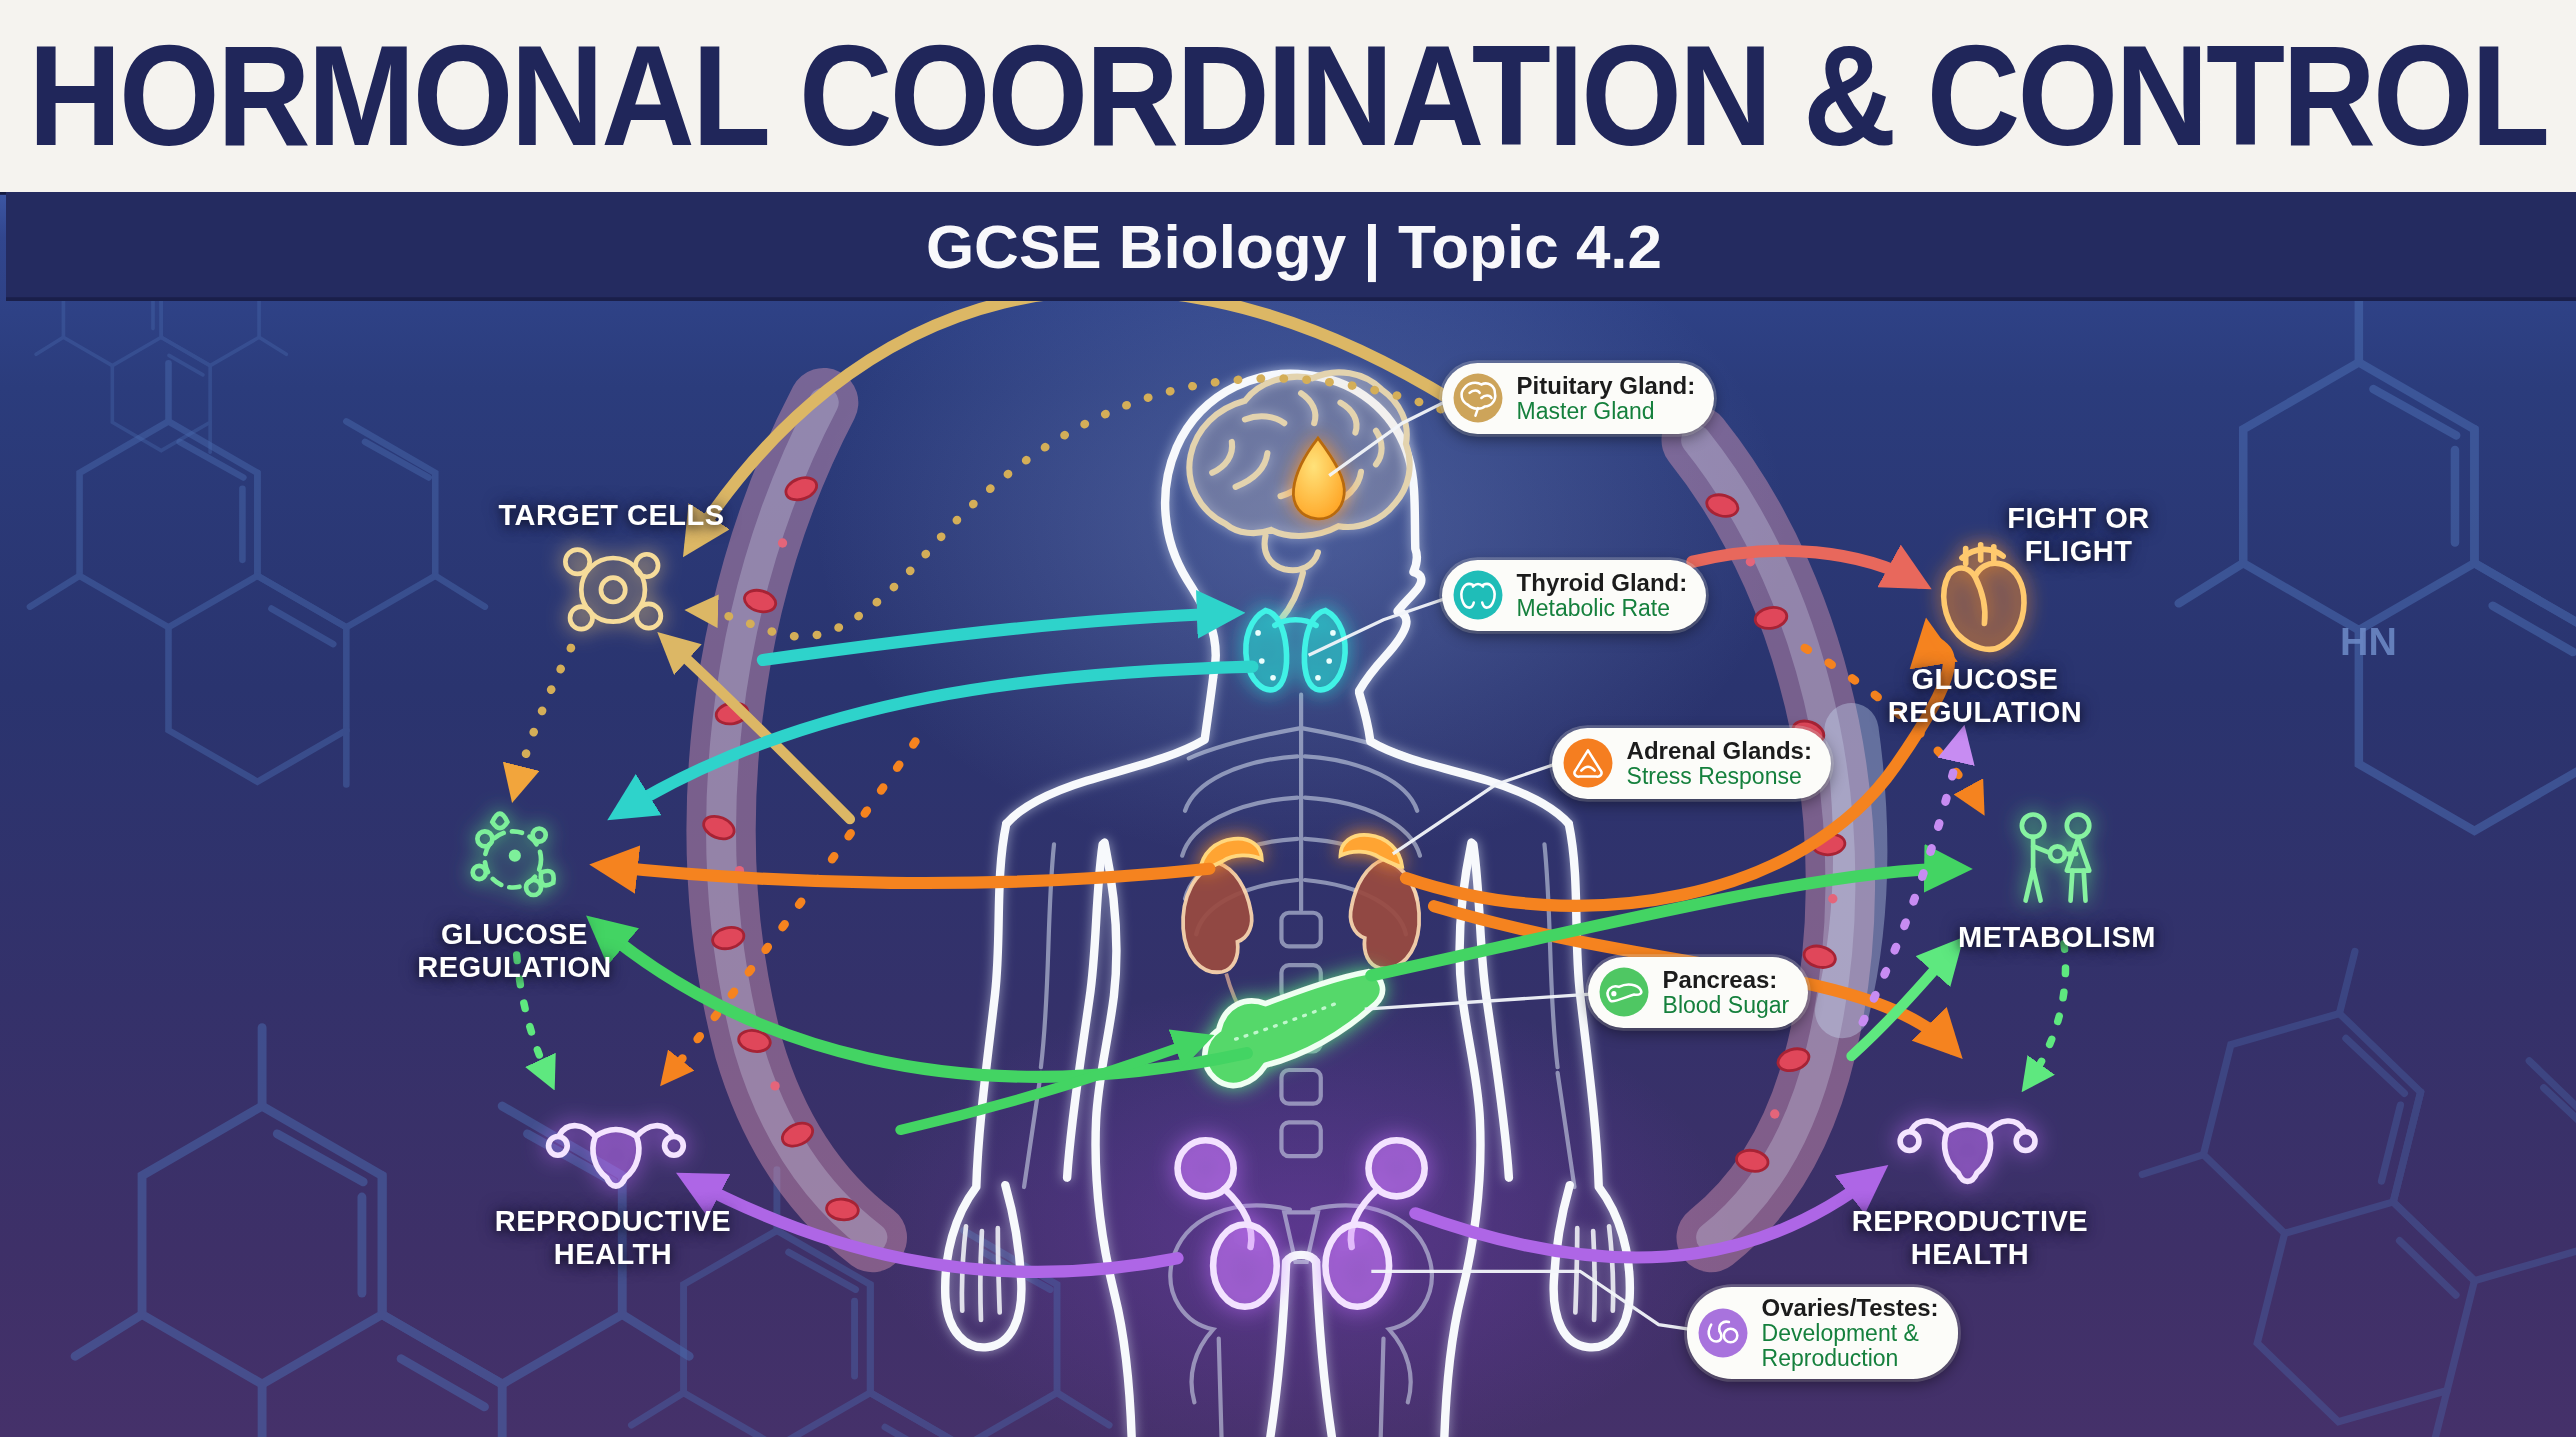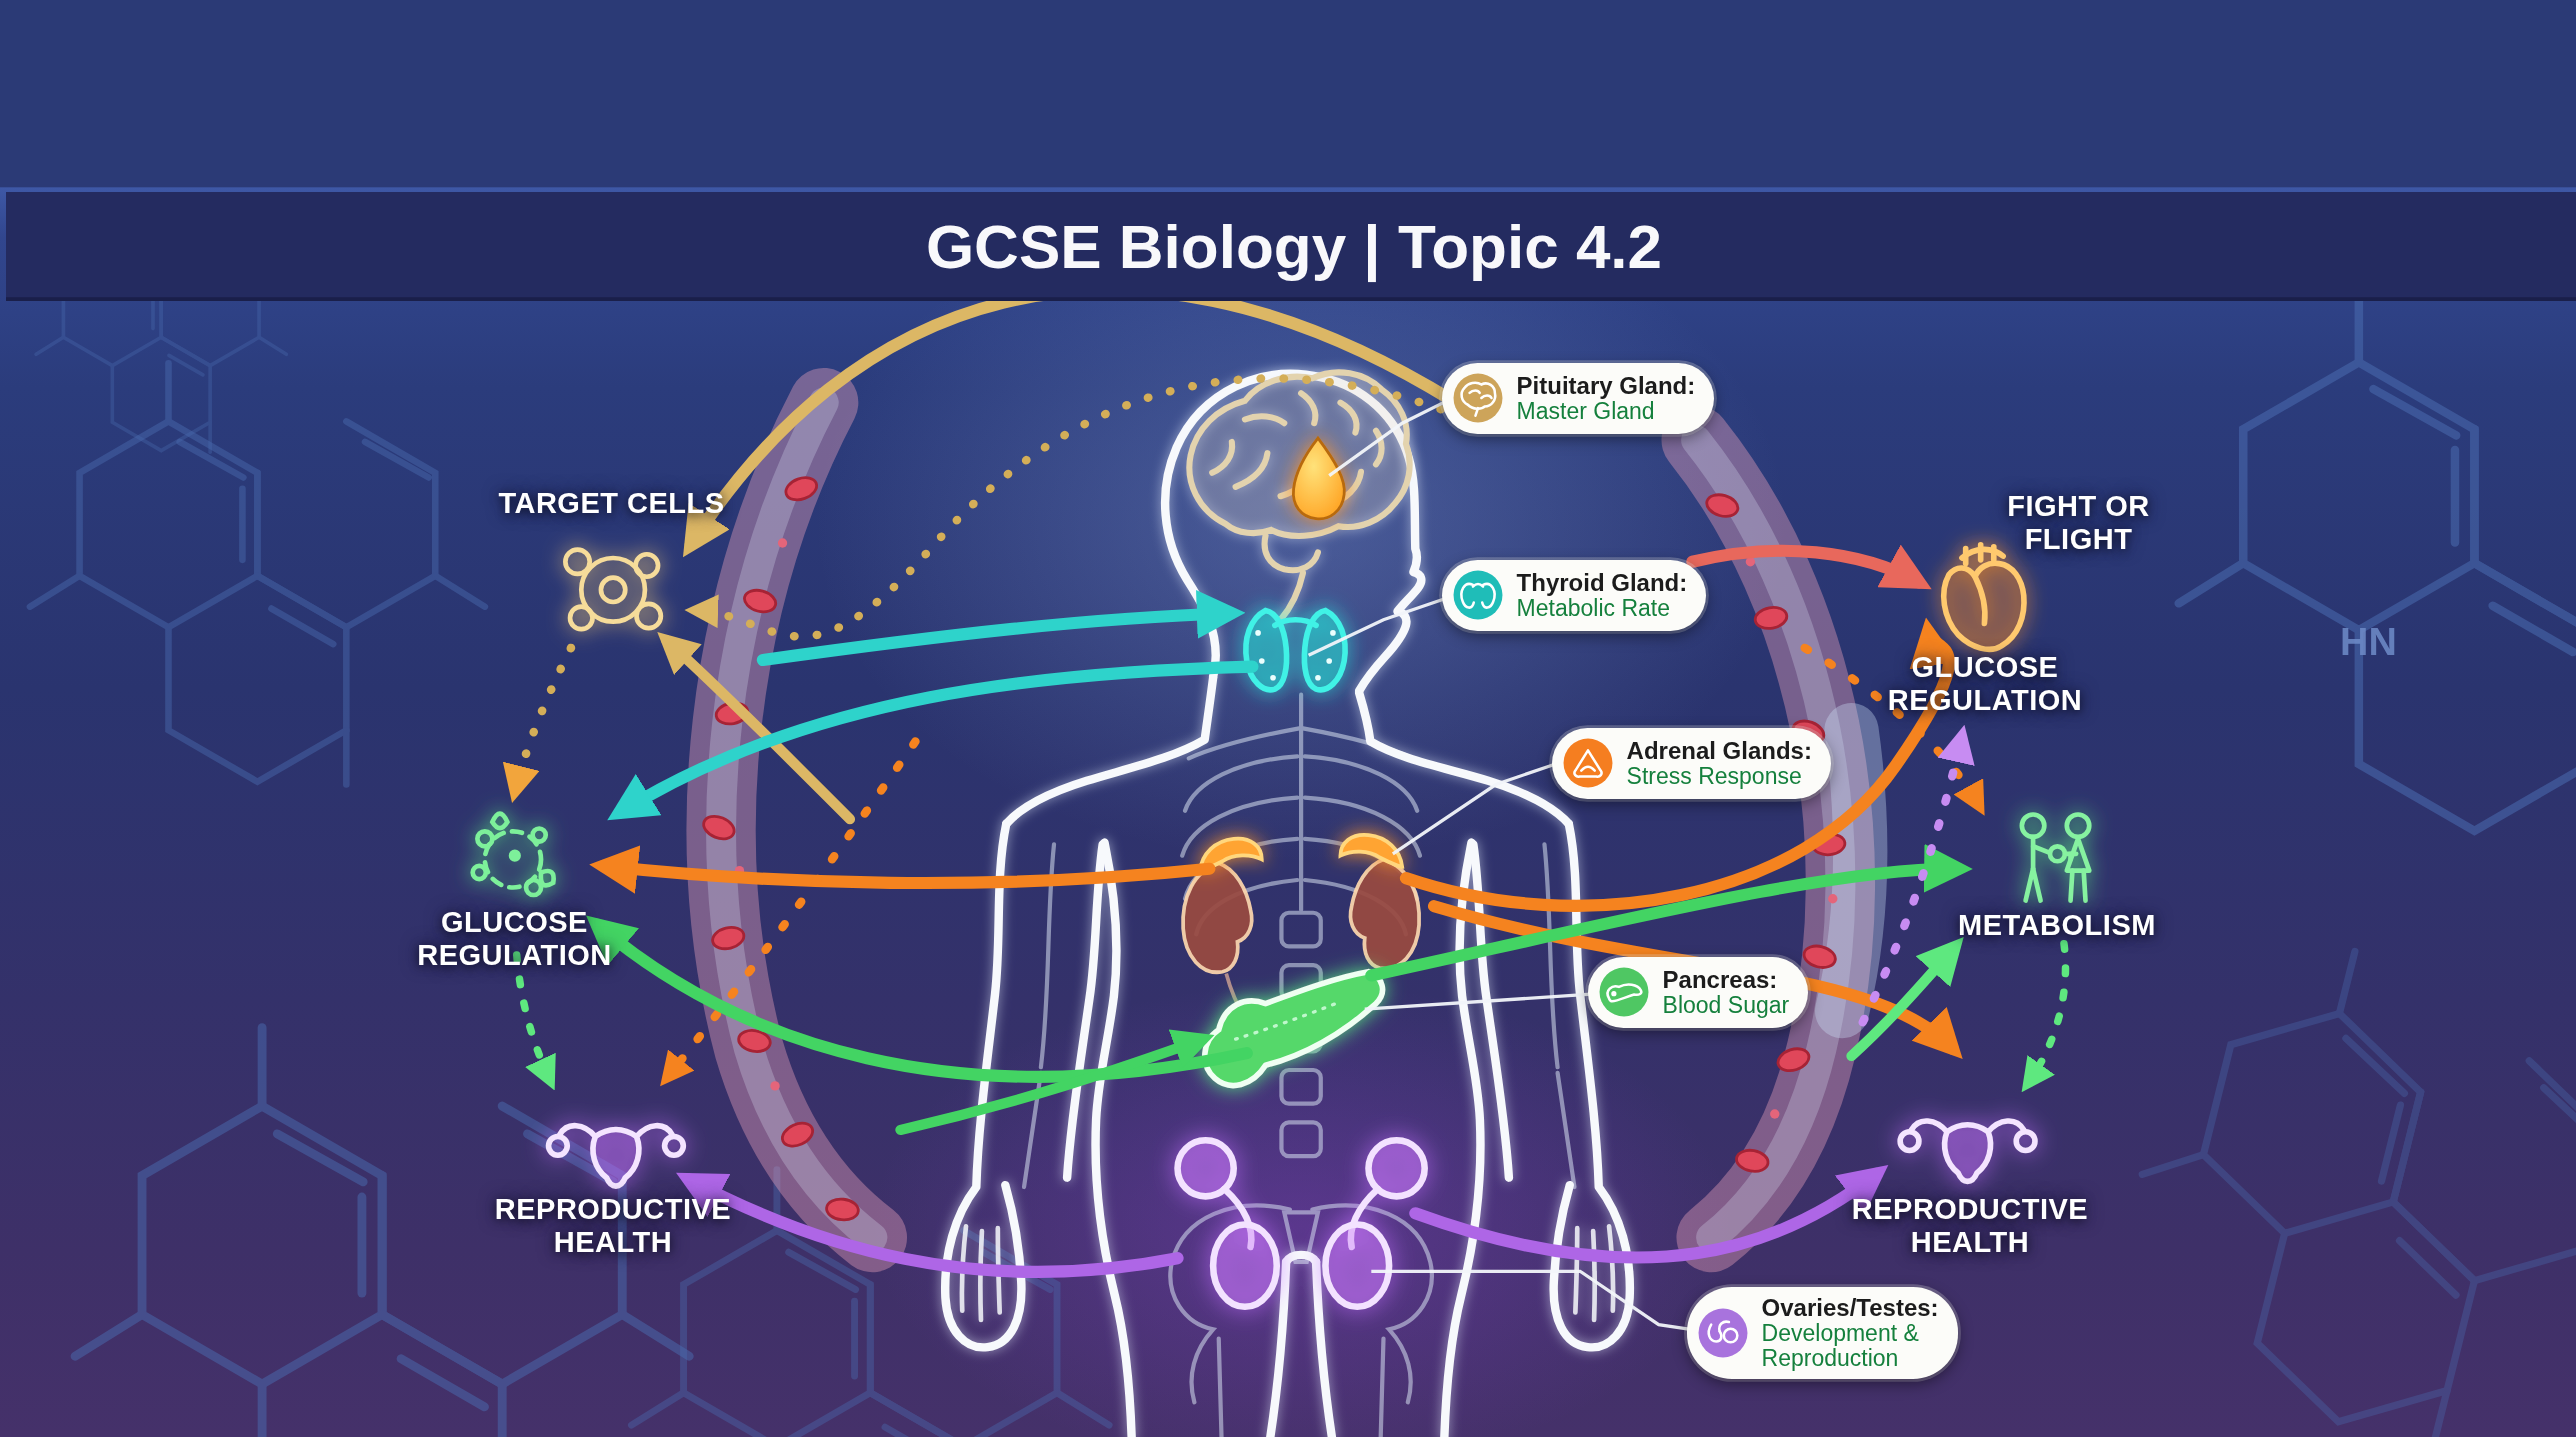--- a/index.html
+++ b/index.html
@@ -12,21 +12,21 @@
     box-shadow:0 2.8px 0 #141a40;}
   .main-title{color:#20265a;font-size:127px;font-weight:bold;letter-spacing:-2.8px;
     white-space:nowrap;transform:scale(1.02,1.12);}
   .banner-navy{position:absolute;left:0;top:192px;width:2576px;height:109px;
     background:#242b60;display:flex;align-items:center;justify-content:center;
     box-shadow:inset 0 -3.7px 0 #1a1f4a;margin-left:6px;}
   .sub-title{color:#f8f8fb;font-size:62px;font-weight:bold;letter-spacing:0px;}
   
   .fx-label{position:absolute;color:#ffffff;font-weight:bold;font-size:29px;
     text-align:center;line-height:1.15;letter-spacing:0.5px;
-    text-shadow:0 1.9px 9.4px rgba(0,0,0,.6),0 0 17px rgba(20,20,60,.8);}
+    text-shadow:0 1.9px 9.4px rgba(0,0,0,.6),0 0 17px rgba(20,20,60,.8);margin-top:12px;}
   
   .callout{position:absolute;display:flex;align-items:center;gap:11.2px;
     background:#fcfcf9;border-radius:45px;padding:8.4px 19px 8.4px 9.4px;
     box-shadow:0 4.7px 15px rgba(0,0,0,.45),0 0 0 2.8px rgba(255,255,255,.25);}
   .co-icon{width:54px;height:54px;flex:0 0 54px;}
   .co-text{display:flex;flex-direction:column;justify-content:space-between;}
   .co-title{font-size:24px;font-weight:bold;color:#1c1c1c;line-height:1.08;white-space:nowrap;}
   .co-sub{font-size:23px;color:#15803d;line-height:1.08;}
   .co-sub.wrap{white-space:normal;max-width:159px;}
 </style>
@@ -355,20 +355,23 @@
     <path d="M 22,-24 L 10,10 L 34,10 Z"></path>
     <path d="M 16,10 L 14,42"></path>
         <path d="M 28,10 L 30,42"></path>
     <circle cx="0" cy="-8" r="8"></circle>
         <path d="M 8,-8 L 20,-8"></path>
         <path d="M 14,-8 L 14,-2"></path>
   </g>
   <use href="#uterusIcon" transform="translate(2102,1225)" stroke="#f4e4ff" stroke-width="6" filter="url(#fPurple)"></use>
 </svg>
 
+<div class="banner-white">
+  <div class="main-title">HORMONAL COORDINATION &amp; CONTROL</div>
+</div>
 <div class="banner-navy">
   <div class="sub-title">GCSE Biology | Topic 4.2</div>
 </div>
 
 <div class="fx-label" style="left:485px;top:487px;width:253px">TARGET CELLS</div>
 <div class="fx-label" style="left:374px;top:906px;width:281px">GLUCOSE REGULATION</div>
 <div class="fx-label" style="left:454px;top:1193px;width:318px">REPRODUCTIVE HEALTH</div>
 <div class="fx-label" style="left:1952px;top:490px;width:253px">FIGHT OR FLIGHT</div>
 <div class="fx-label" style="left:1835px;top:651px;width:300px">GLUCOSE REGULATION</div>
 <div class="fx-label" style="left:1910px;top:909px;width:294px">METABOLISM</div>

